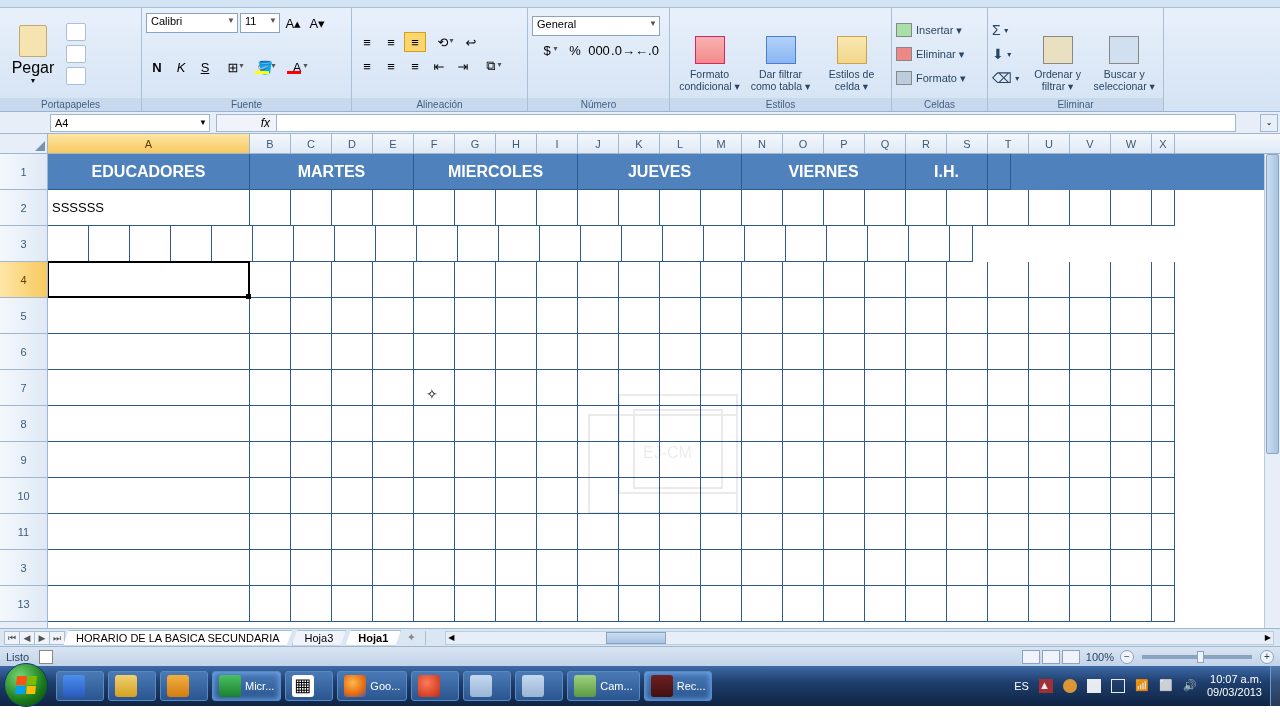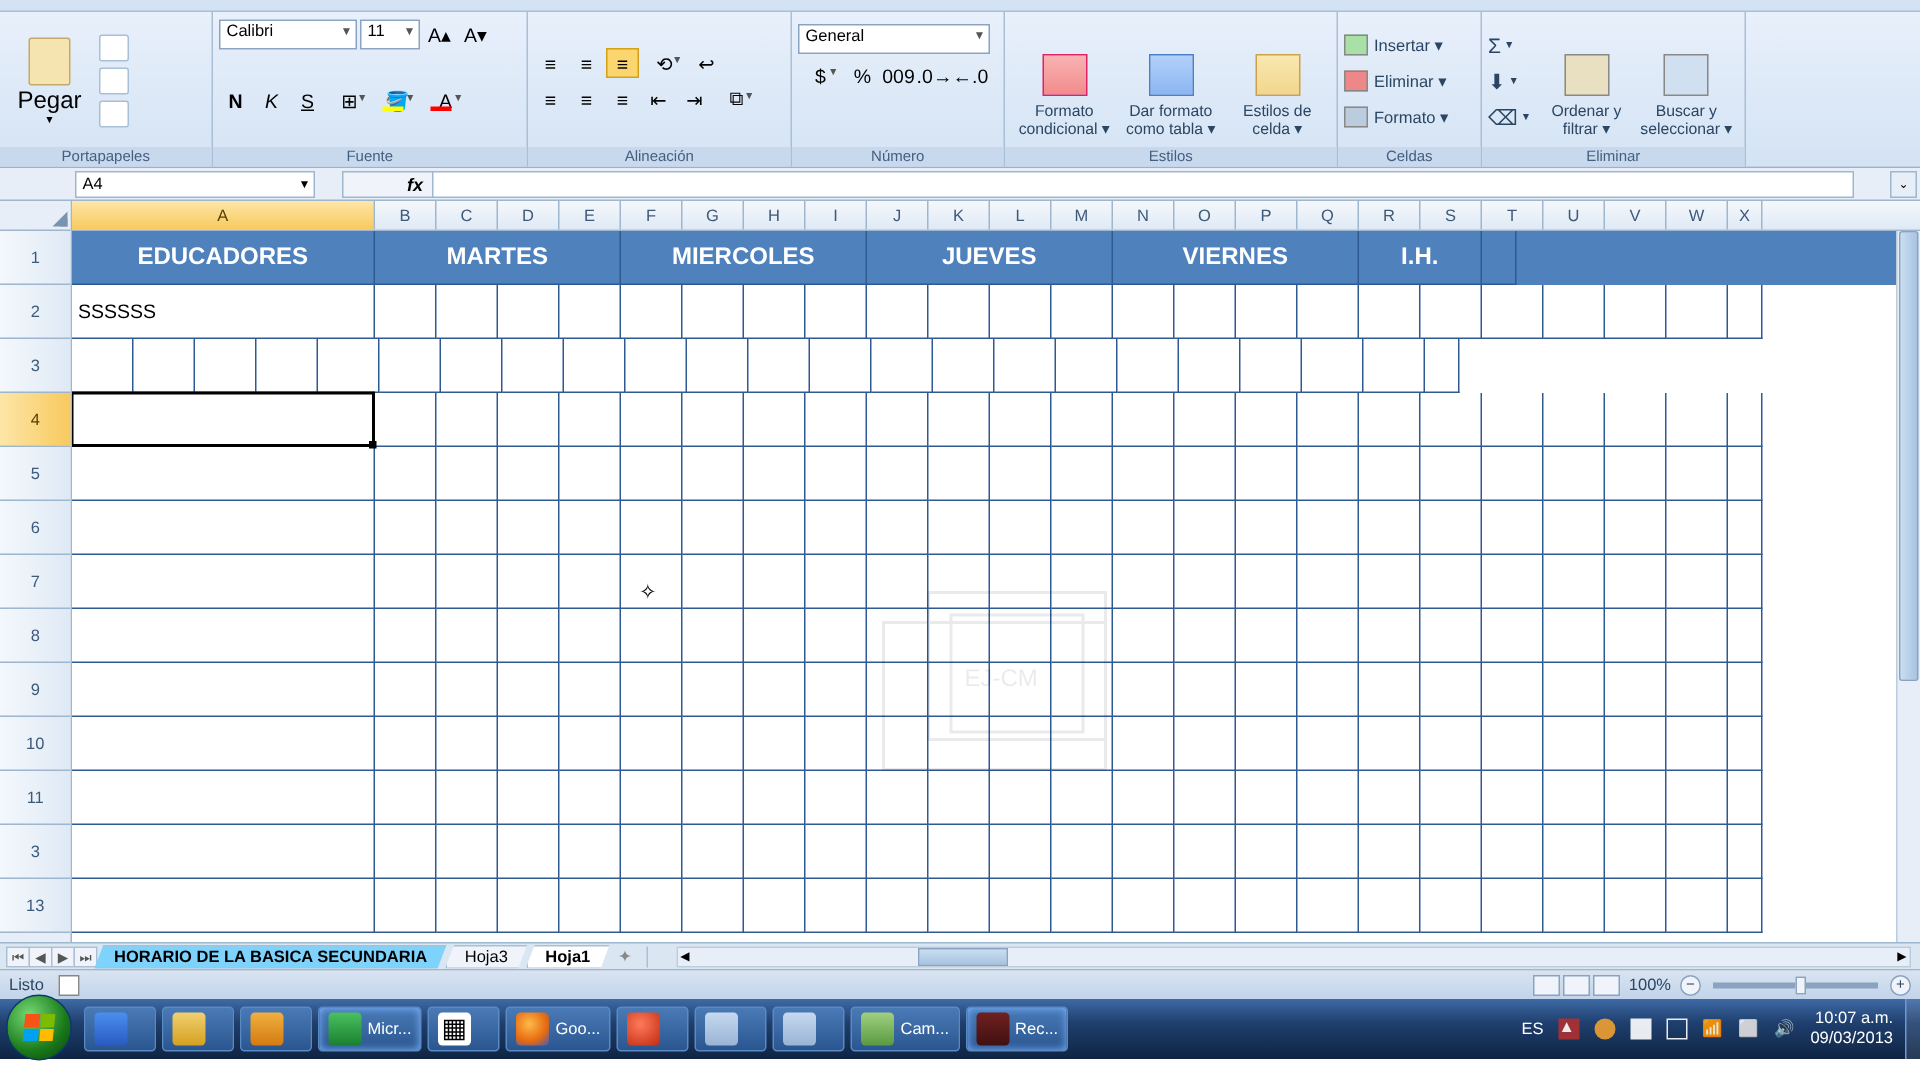--- a/index.html
+++ b/index.html
@@ -62,21 +62,21 @@
 
 .g-edit { width: 176px; }
 .editcol1 { display: flex; flex-direction: column; gap: 4px; width: 34px; }
 .ebtn { display: flex; align-items: center; font-size: 14px; height: 20px; color: #2b4663; position: relative; }
 .ebtn .dd { font-size: 7px; margin-left: 2px; }
 
 
 .namebar { height: 22px; display: flex; align-items: center; border-bottom: 1px solid #9eb6ce; background: #e7eef7; }
 .namebox { width: 160px; height: 18px; margin-left: 50px; margin-right: 0; border: 1px solid #9eb6ce; background: #fff; display: flex; align-items: center; padding: 0 4px; font-size: 11px; position: relative; }
 .namebox .dd { position: absolute; right: 2px; font-size: 8px; }
-.fxwrap { display: flex; align-items: flex-end; margin-left: 18px; flex: 1; font-weight: bold; }
+.fxwrap { display: flex; align-items: flex-end; margin-left: 6px; flex: 1; }
 .fx { width: 60px; height: 18px; border: 1px solid #9eb6ce; border-right: none; background: #f0f4fa; display: flex; align-items: center; justify-content: flex-end; padding-right: 6px; font-style: italic; font-size: 12px; }
 .formula-input { flex: 1; height: 18px; border: 1px solid #9eb6ce; background: #fff; margin-right: 24px; }
 .fbar-expand { width: 18px; height: 18px; border: 1px solid #9eb6ce; background: #e7eef7; font-size: 8px; display: flex; align-items: center; justify-content: center; margin-right: 2px; }
 
 
 .sheet { position: relative; height: 494px; display: flex; }
 .rowhdrs { width: 48px; background: #e7eef7; border-right: 1px solid #9eb6ce; }
 .selectall { height: 20px; border-bottom: 1px solid #9eb6ce; background: #e7eef7; position: relative; }
 .selectall::after { content: ""; position: absolute; right: 2px; bottom: 2px; border: 5px solid transparent; border-bottom-color: #7a93b0; border-right-color: #7a93b0; }
 .colhdrs { height: 20px; display: flex; background: linear-gradient(#f4f8fc,#dfe9f5); border-bottom: 1px solid #9eb6ce; }
@@ -217,38 +217,38 @@
     <div class="group-title">Alineación</div>
   </div>
 
   <div class="group g-num">
     <div class="gbody">
         <div class="numcol">
       <div class="combo numcombo"><span>General</span><span class="dd">▼</span></div>
       <div class="arow">
         <div class="rib-btn split">$<span class="dd">▼</span></div>
         <div class="rib-btn">%</div>
-        <div class="rib-btn">009</div>
+        <div class="rib-btn">000</div>
         <div class="rib-btn">.0→</div>
         <div class="rib-btn">←.0</div>
       </div>
     </div>
       </div>
     <div class="group-title">Número</div>
   </div>
 
   <div class="group g-styles">
     <div class="gbody">
       <div class="bigbtn">
           <div class="bigicon ico-condfmt"></div>
           <span>Formato condicional ▾</span>
         </div>
       <div class="bigbtn">
           <div class="bigicon ico-table"></div>
-          <span>Dar formato como tabla ▾</span>
+          <span>Dar filtrar como tabla ▾</span>
         </div>
       <div class="bigbtn">
           <div class="bigicon ico-cellstyle"></div>
           <span>Estilos de celda ▾</span>
         </div>
     </div>
     <div class="group-title">Estilos</div>
   </div>
 
   <div class="group g-cells">
@@ -690,21 +690,21 @@
 </div>
 
 <div class="tabstrip">
   <div class="tabnav">
     <span>⏮</span>
     <span>◀</span>
     <span>▶</span>
     <span>⏭</span>
   </div>
   <div id="sheettabs" style="display:flex;">
-      <div class="sheettab colored" style="background: #7dd3fc; font-weight: bold;">HORARIO DE LA BASICA SECUNDARIA</div>
+      <div class="sheettab colored" style="background: #ffffff;">HORARIO DE LA BASICA SECUNDARIA</div>
       <div class="sheettab">Hoja3</div>
       <div class="sheettab active">Hoja1</div>
     </div>
   <div class="tabnew">✦</div>
   <div style="width:10px;border-left:1px solid #a9bfd6;height:14px;margin:0 4px;"></div>
   <div class="hscroll">
     <span style="font-size:8px;margin-left:2px;">◀</span>
     <div class="hthumb"></div>
     <span style="font-size:8px;margin-left:auto;margin-right:2px;">▶</span>
   </div>

